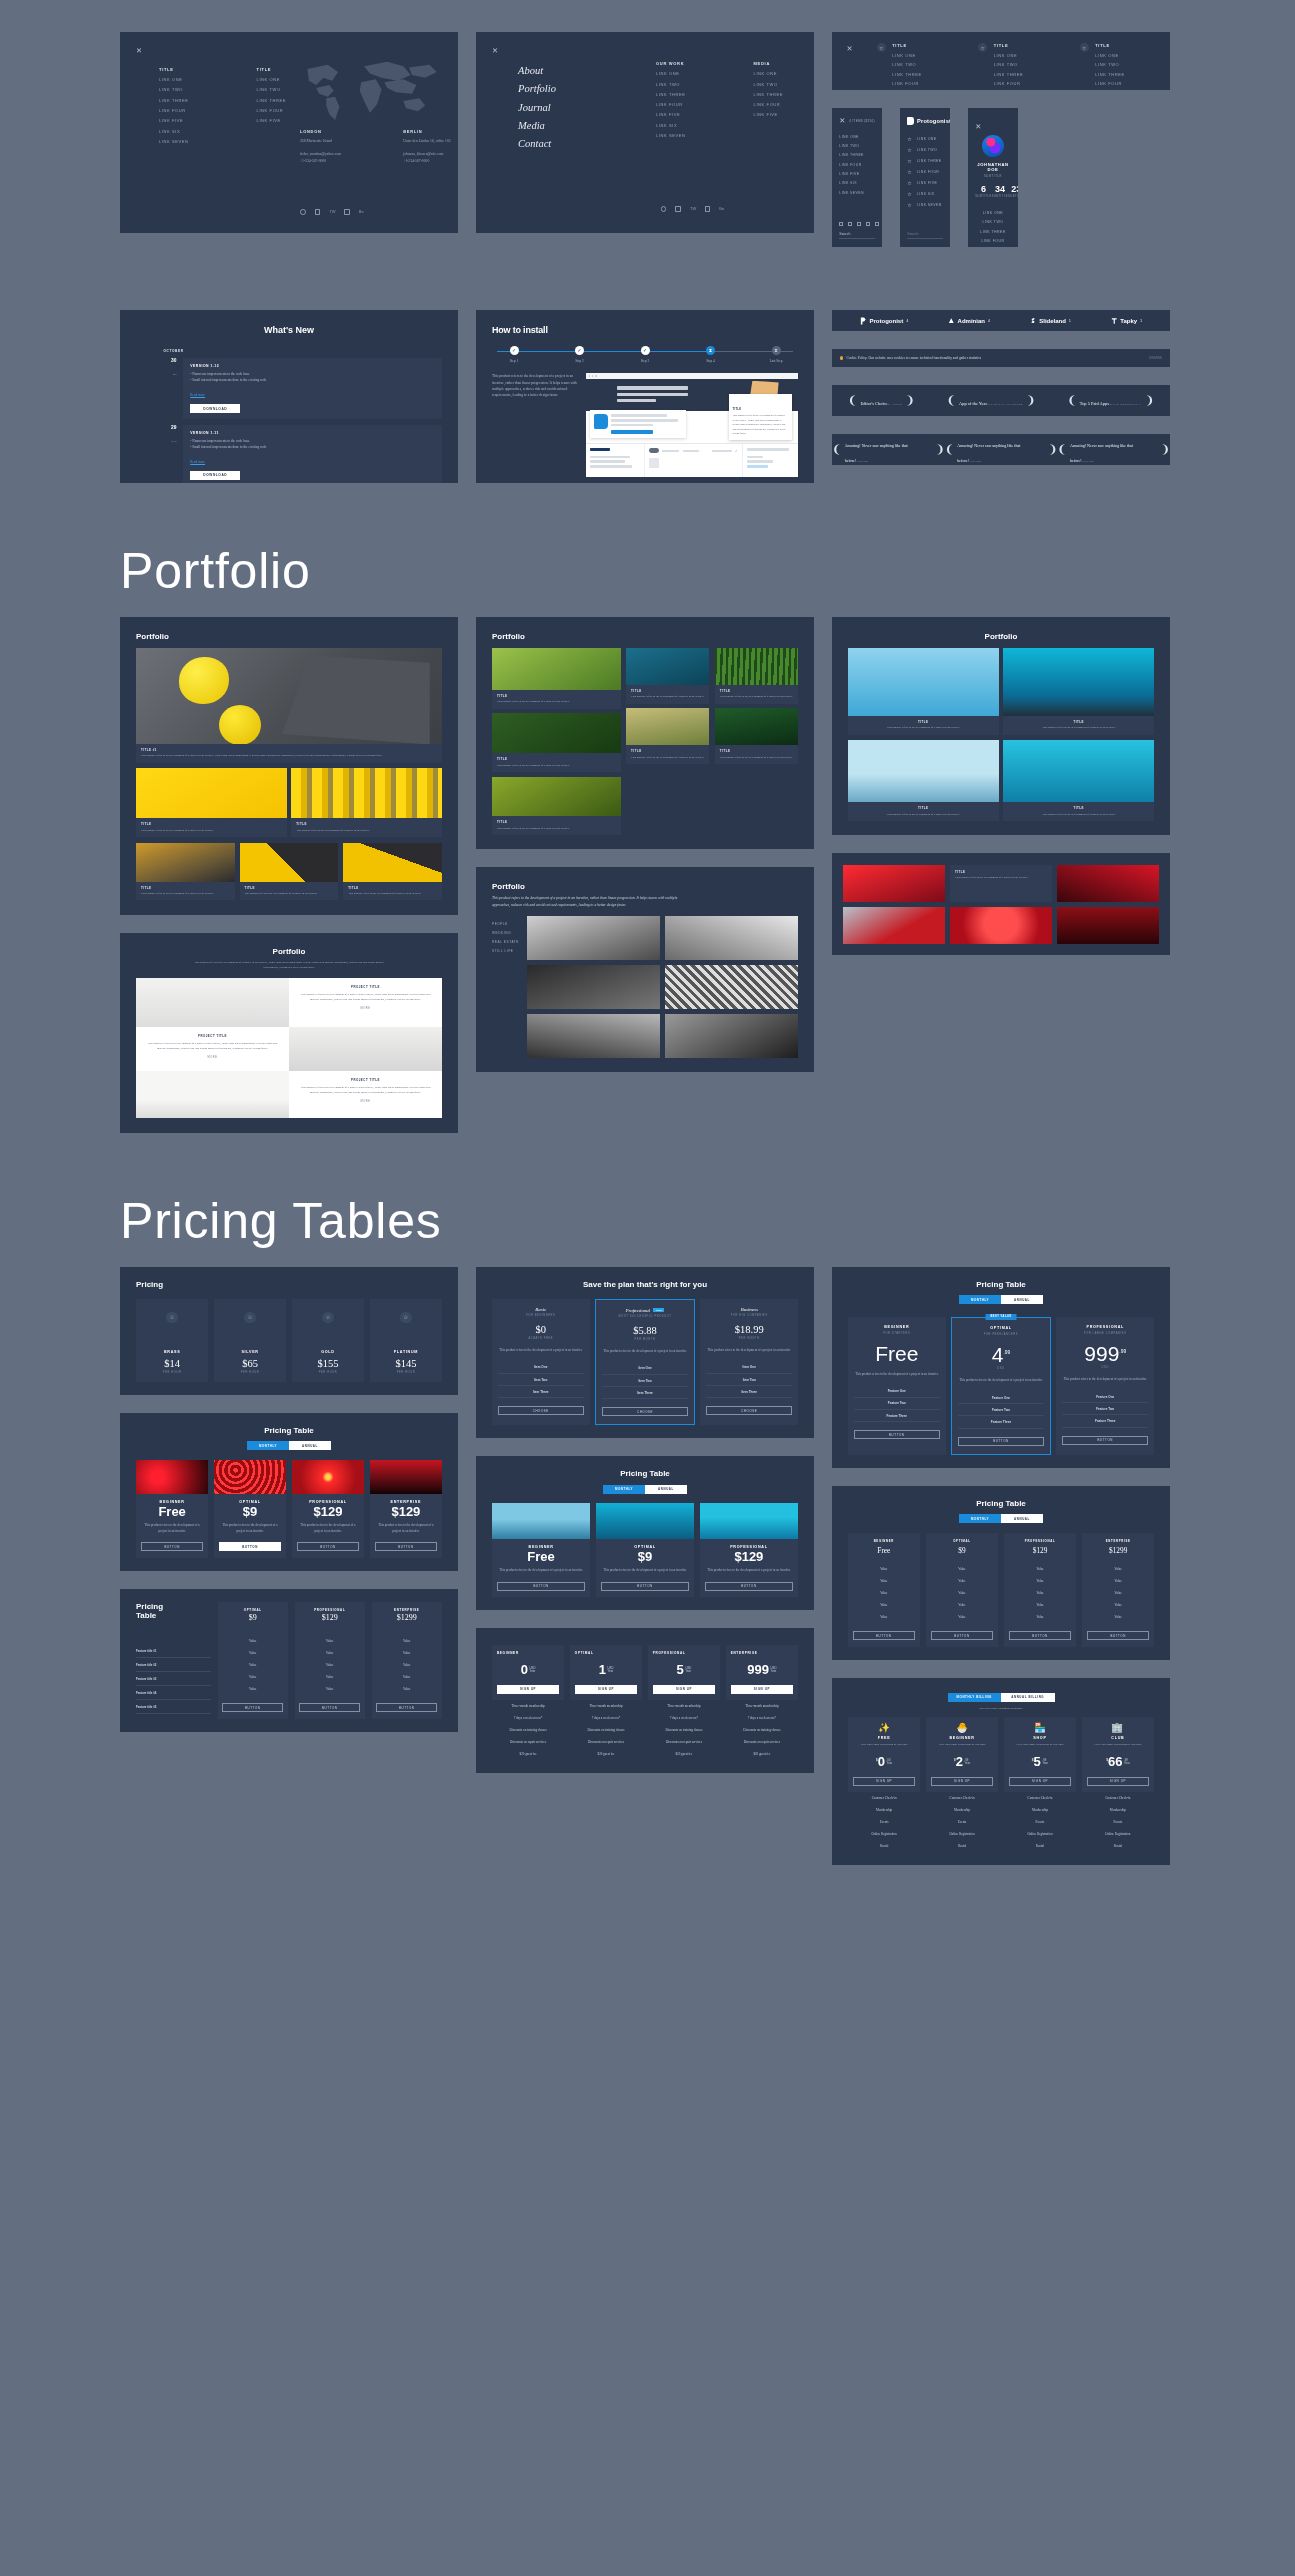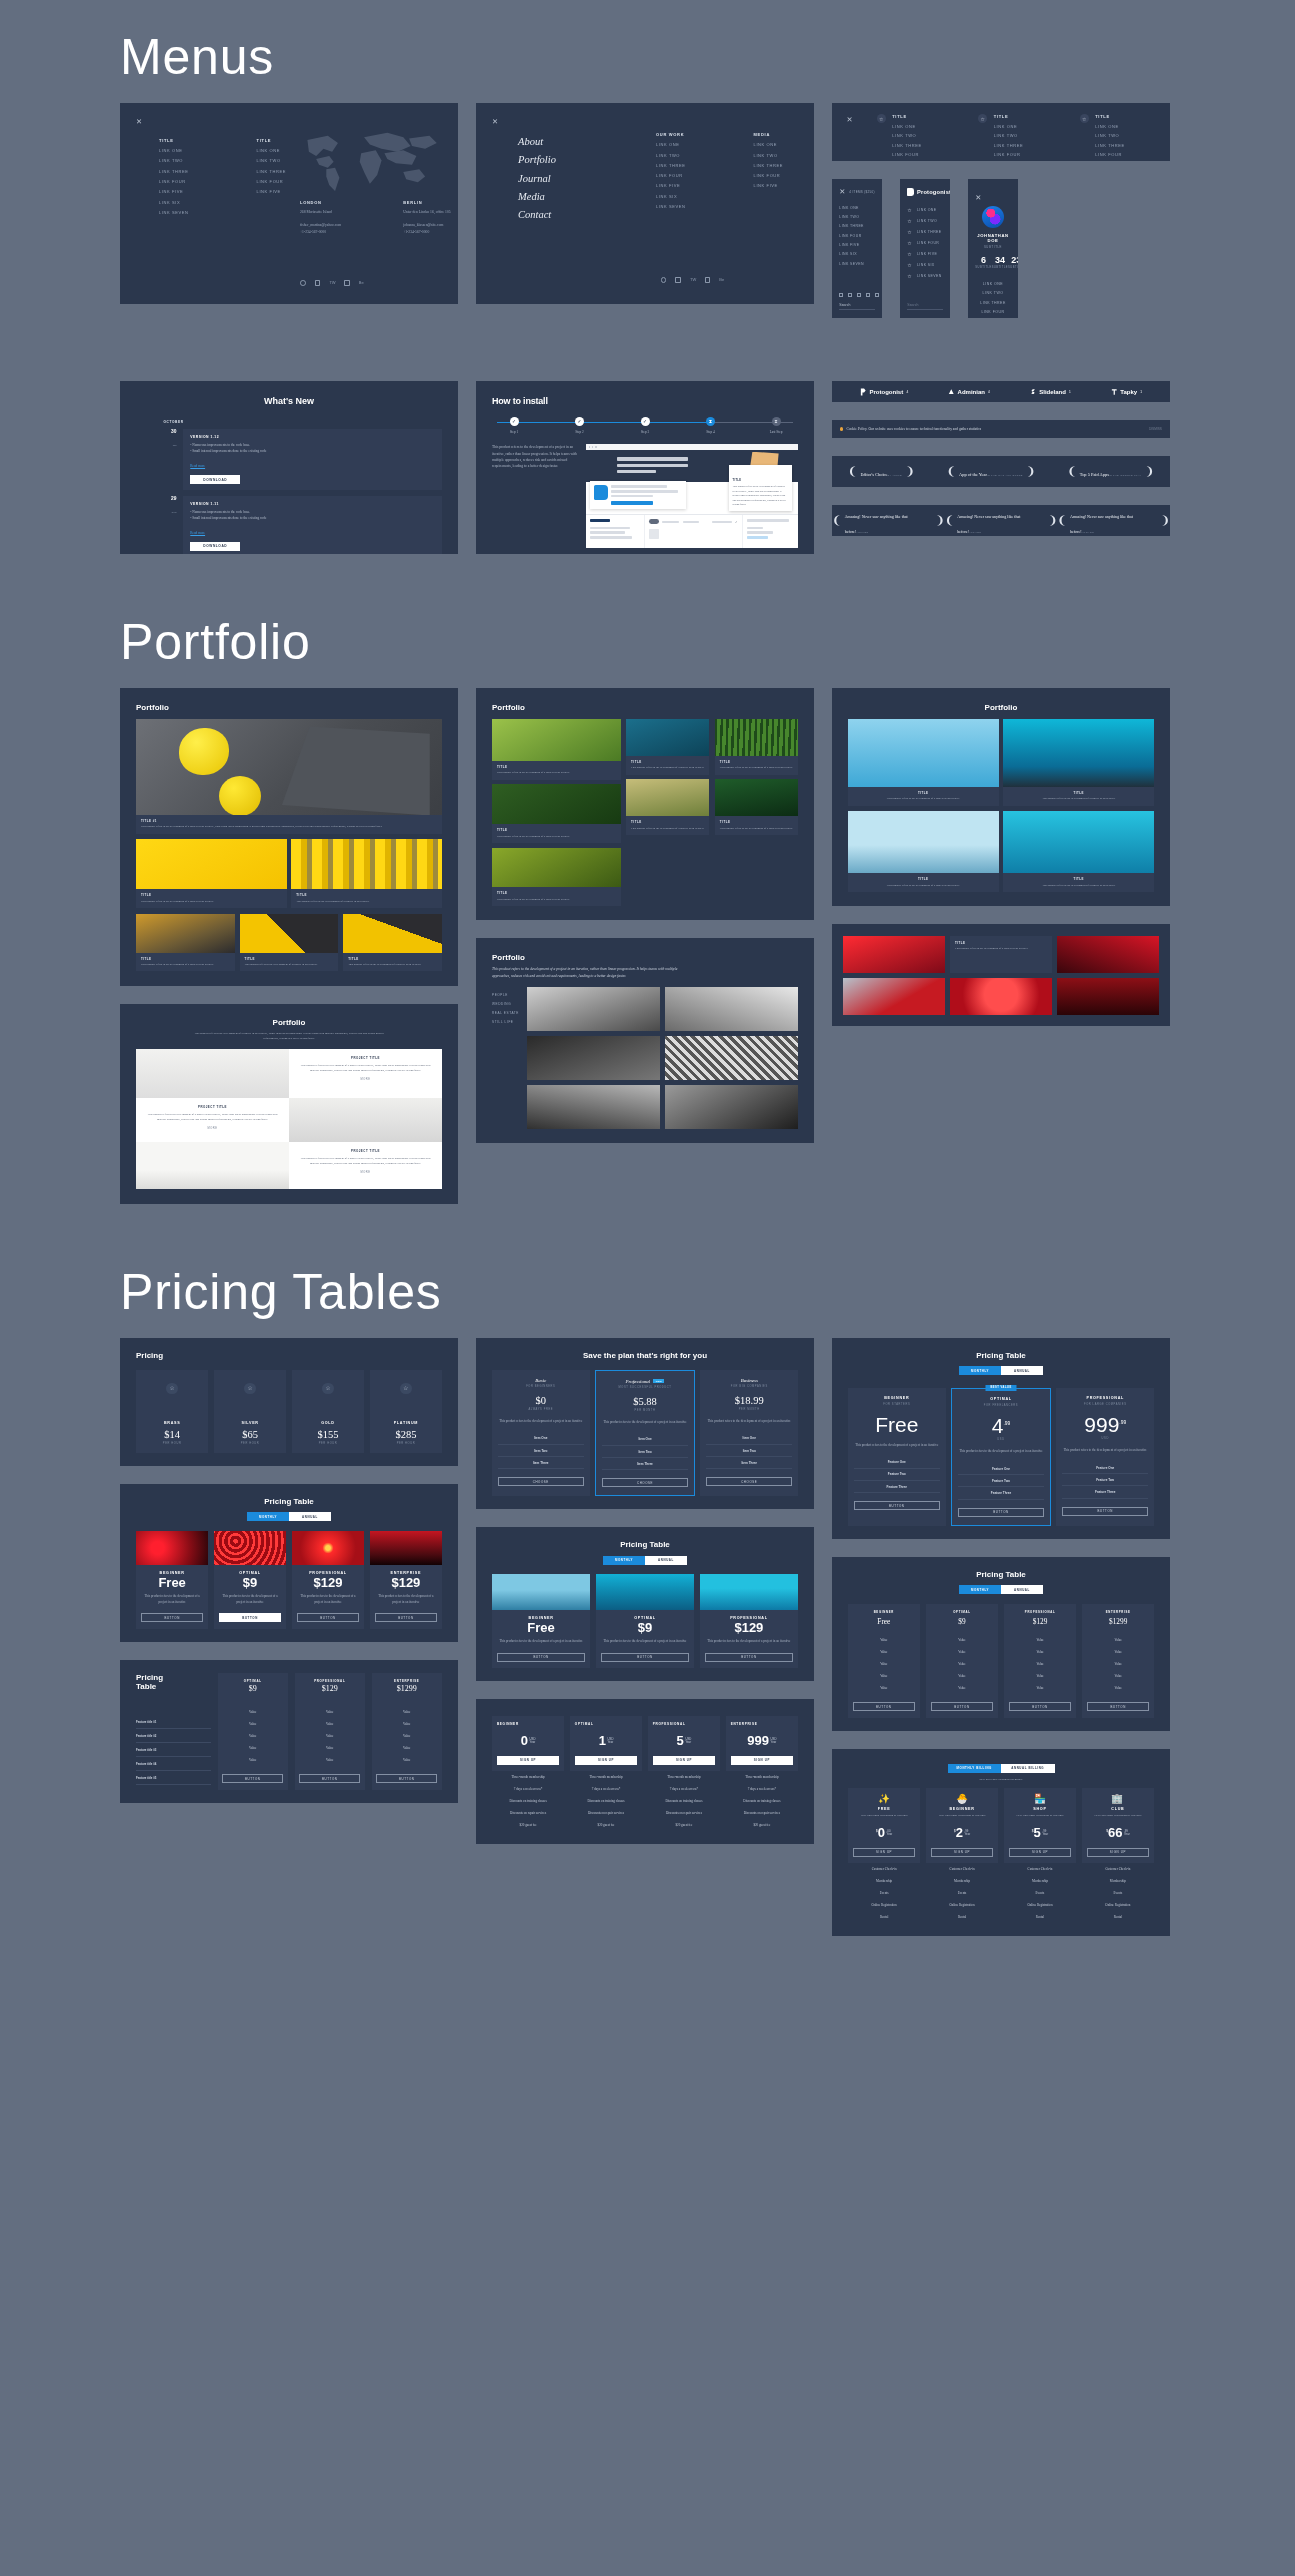--- a/index.html
+++ b/index.html
@@ -197,21 +197,20 @@
   .serifitem { font-family: "Liberation Serif", serif; font-size: 3.2px; color: #c3cbd8; text-align: center; padding: 4px 0; }
 
   .gap-lg { height: 63px; }
 </style>
 </head>
 <body>
 
 <div class="page">
 
   <div style="height:32px"></div>
-  <h1 class="sec-title">Menus</h1>
 
   <div class="row">
 
     <div class="card menu-a">
       <div class="x-ico">✕</div>
       <div class="mcols">
         <div class="mcol">
           <div class="mh">TITLE</div>
           <div class="ml">LINK ONE</div>
           <div class="ml">LINK TWO</div>
@@ -897,21 +896,21 @@
           </div>
           <div class="plan">
             <div class="pstar">☆</div>
             <div class="pname2">GOLD</div>
             <div class="pprice">$155</div>
             <div class="pper">PER HOUR</div>
           </div>
           <div class="plan">
             <div class="pstar">☆</div>
             <div class="pname2">PLATINUM</div>
-            <div class="pprice">$285</div>
+            <div class="pprice">$145</div>
             <div class="pper">PER HOUR</div>
           </div>
         </div>
       </div>
 
       <div class="card pr">
         <div class="pr-h ctr">Pricing Table</div>
         <div class="toggle">
           <div class="on">MONTHLY</div>
           <div class="off">ANNUAL</div>

